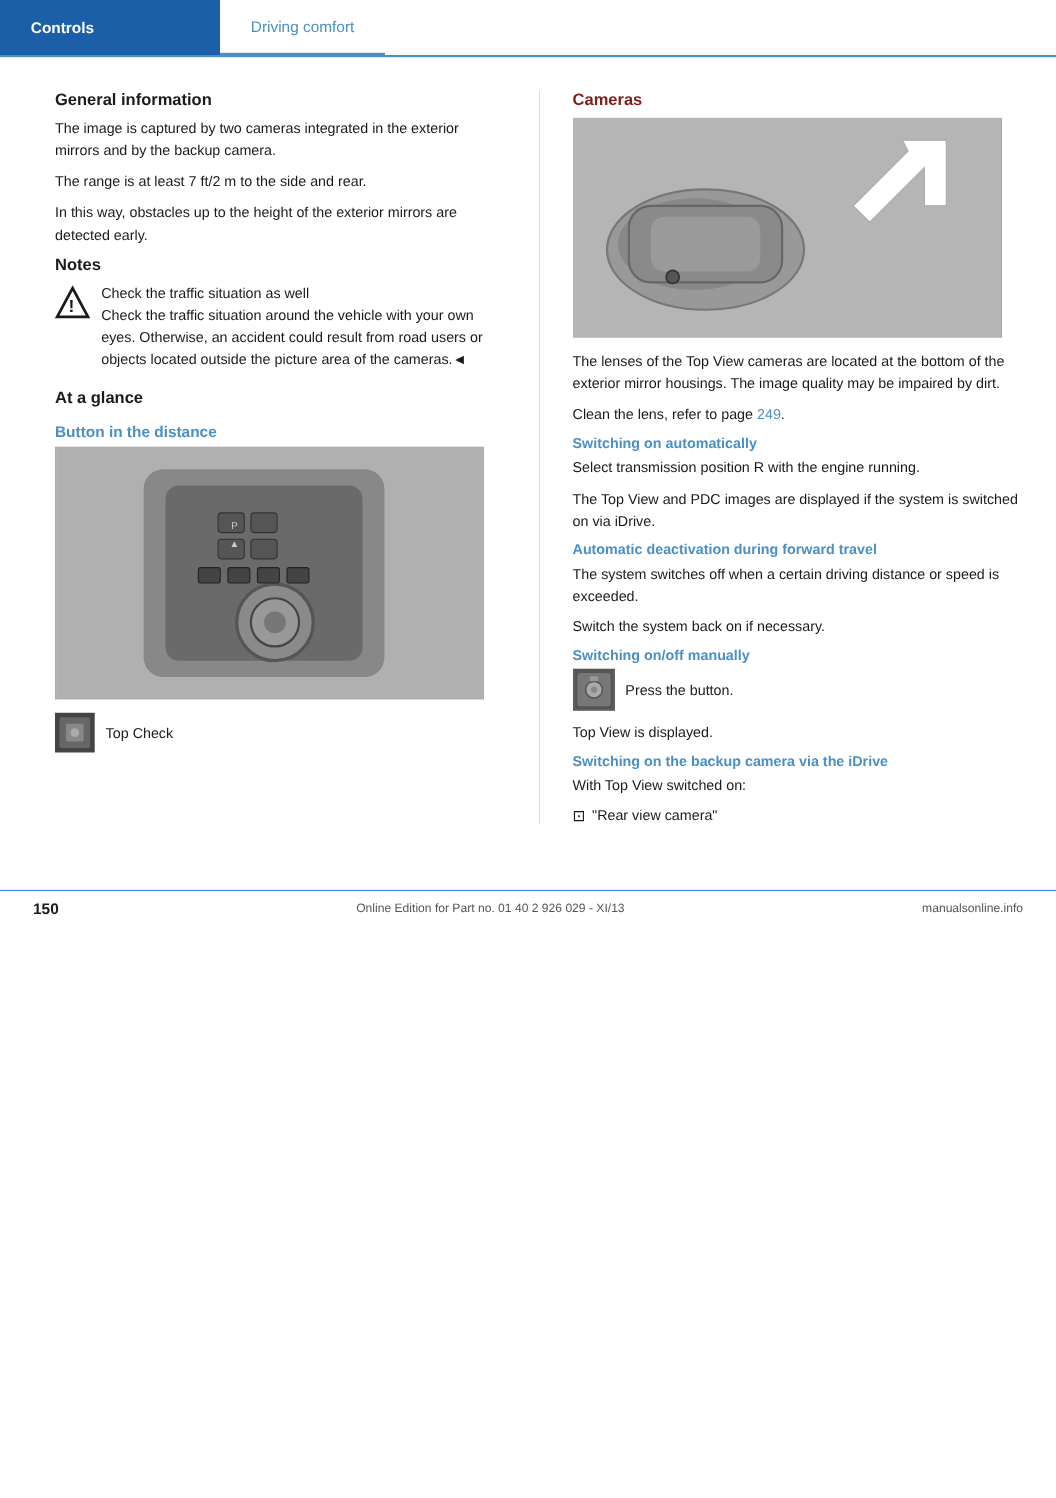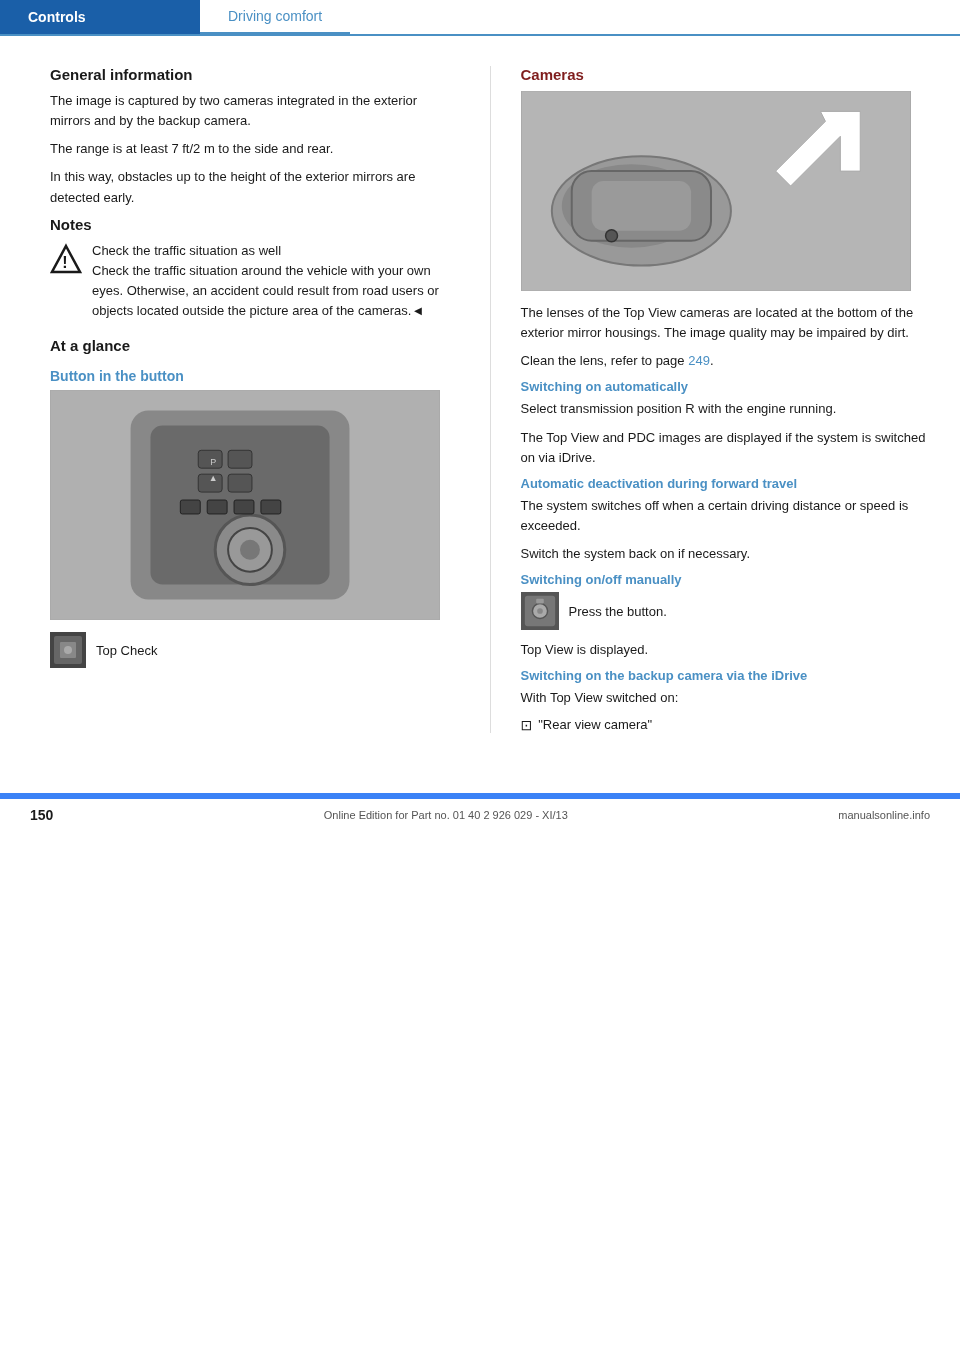--- a/index.html
+++ b/index.html
@@ -9,21 +9,21 @@
       color: #1a1a1a;
       background: #fff;
       width: 960px;
       min-height: 1362px;
       position: relative;
     }
 
     
     .header {
       display: flex;
-      height: 36px;
+      height: 52px;
       border-bottom: 2px solid #4a90c4;
     }
     .header-controls {
       background: #1a5fa8;
       color: #fff;
       display: flex;
       align-items: center;
       padding: 0 28px;
       font-size: 14px;
       font-weight: bold;
@@ -284,21 +284,21 @@
         <div class="warning-text">
           <span>Check the traffic situation as well</span><br>
           <span>Check the traffic situation around the vehicle with your own eyes. Otherwise, an accident could result from road users or objects located outside the picture area of the cameras.</span>◄
         </div>
       </div>
     </div>
 
     <div class="at-glance-section">
       <div class="section-title">At a glance</div>
 
-      <div class="subsection-title">Button in the button</div>
+      <div class="subsection-title">Button in the distance</div>
 
       <div class="button-image-wrapper">
         <div class="image-placeholder button-image">
 
           <svg width="390" height="230" viewBox="0 0 390 230" xmlns="http://www.w3.org/2000/svg">
             <rect width="390" height="230" fill="#b0b0b0"></rect>
 
             <rect x="80" y="20" width="220" height="190" rx="18" fill="#888"></rect>
             <rect x="100" y="35" width="180" height="160" rx="12" fill="#6a6a6a"></rect>
 
@@ -397,17 +397,17 @@
 
     <div class="rear-camera-row">
       <span style="font-size:14px; color:#1a1a1a;">⊡</span>
       <span style="font-size:13px;">"Rear view camera"</span>
     </div>
 
   </div>
 
 </div>
 
-<div class="footer" style="position:relative; margin-top: 40px; border-top: 6px solid #3b82f6; padding: 8px 30px; display:flex; justify-content:space-between; align-items:center;">
+<div class="footer" style="position:relative; margin-top: 40px; border-top: 1px solid #3b82f6; padding: 8px 30px; display:flex; justify-content:space-between; align-items:center;">
   <span class="footer-page">150</span>
   <span class="footer-edition">Online Edition for Part no. 01 40 2 926 029 - XI/13</span>
   <span class="footer-logo">manualsonline.info</span>
 </div>
 
 </body></html>

